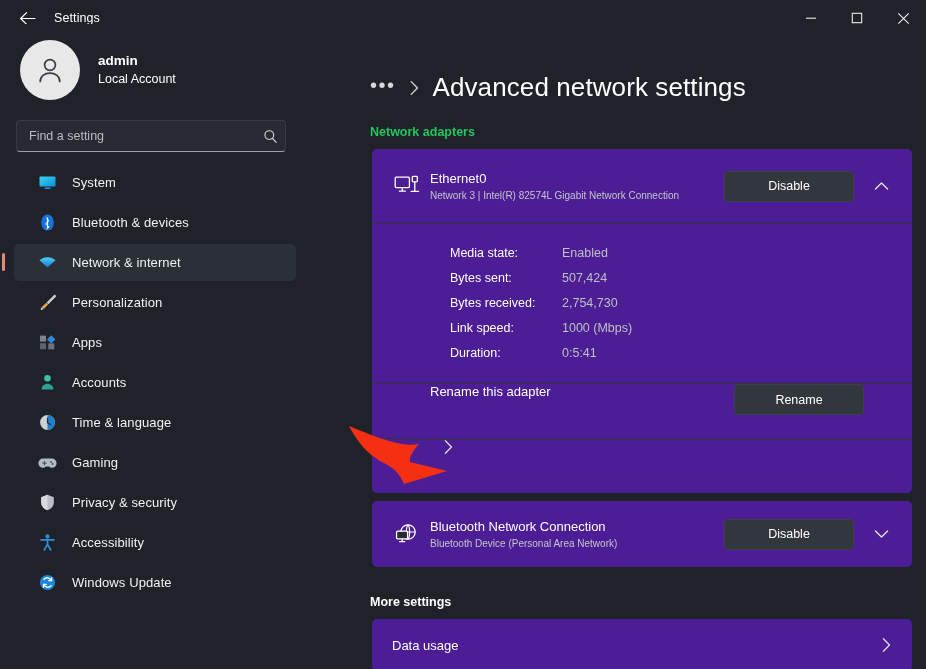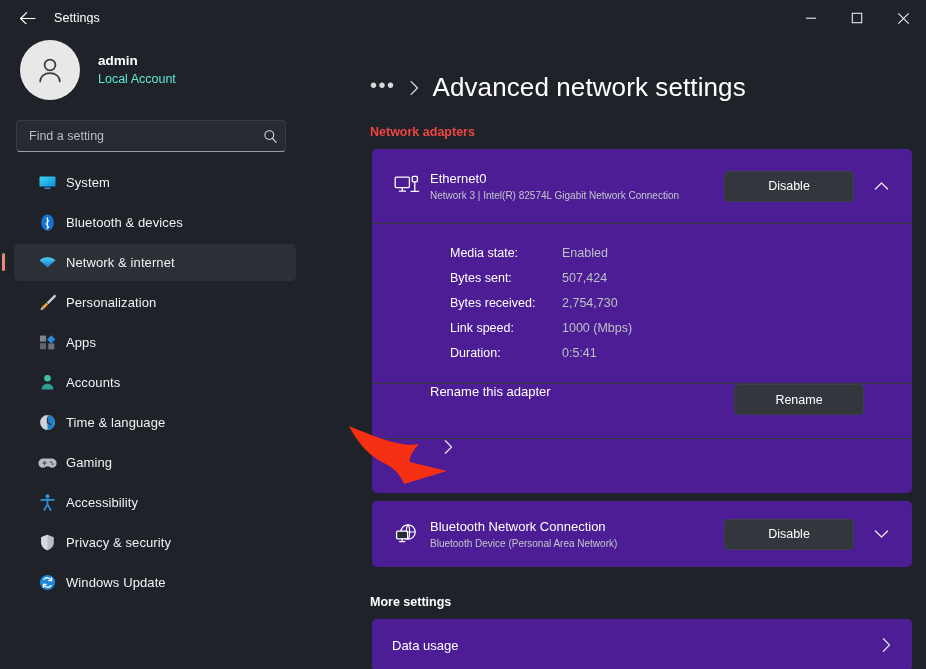--- a/index.html
+++ b/index.html
@@ -45,21 +45,21 @@
     display: flex; align-items: center; padding: 14px 0 0 20px; height: 78px;
   }
   .avatar {
     width: 60px; height: 60px; border-radius: 50%;
     background: #e8e8e8;
     display: flex; align-items: center; justify-content: center;
     flex: none;
   }
   .account-text { margin-left: 18px; line-height: 1.32; }
   .account-name { font-size: 13.5px; font-weight: bold; color: #ffffff; }
-  .account-type { font-size: 12.5px; color: #5eead4; margin-top: 1px; }
+  .account-type { font-size: 12.5px; color: #ffffff; margin-top: 1px; }
 
   .search-wrap {
     margin: 18px 0 0 16px; width: 270px; height: 32px;
     background: #272b31;
     border: 1px solid #383c42;
     border-bottom: 1px solid #9aa0a6;
     border-radius: 4px;
     display: flex; align-items: center;
   }
   .search-input {
@@ -76,36 +76,36 @@
     border-radius: 5px; display: flex; align-items: center;
     padding-left: 22px;
   }
   .nav-item.selected { background: #2b3036; }
   .nav-item.selected .pill {
     position: absolute; left: -12px; top: 9px; width: 3px; height: 18px;
     border-radius: 2px; background: #e78878;
   }
   .nav-ico { width: 22px; height: 22px; flex: none; display:flex; align-items:center; justify-content:center; }
   .nav-ico svg { display: block; }
-  .nav-label { margin-left: 8px; font-size: 13px; color: #f0f1f2; letter-spacing: .1px; }
+  .nav-label { margin-left: 14px; font-size: 13px; color: #f0f1f2; letter-spacing: .1px; }
 
   
   .main {
     position: absolute; left: 310px; top: 36px; width: 616px; height: 633px;
     background: #1f2329; overflow: hidden;
   }
   .breadcrumb {
     display: flex; align-items: center; padding: 36px 0 0 60px;
   }
   .crumb-dots { font-size: 20px; color: #d6d8db; letter-spacing: 1.5px; line-height: 1; padding-bottom:6px;}
   .crumb-sep { margin: 0 13px; display: flex; align-items: center; }
   .page-title { font-size: 26px; color: #ffffff; font-weight: normal; letter-spacing: .1px; }
 
   .section-head {
-    font-size: 12.5px; font-weight: bold; color: #ef4444;
+    font-size: 12.5px; font-weight: bold; color: #22c55e;
     padding: 22px 0 0 60px;
   }
 
   .card {
     margin: 10px 14px 0 62px;
     background: #4c1d95;
     border-radius: 5px;
     overflow: hidden;
   }
 
@@ -302,35 +302,35 @@
             <circle cx="13" cy="8.9" r="1" fill="#4d545c"></circle>
             <circle cx="14.6" cy="11" r="1" fill="#4d545c"></circle>
           </svg>
         </div>
         <div class="nav-label">Gaming</div>
       </div>
 
       <div class="nav-item">
         <div class="nav-ico">
           <svg width="19" height="19" viewBox="0 0 19 19">
+            <path d="M9.5 1.8l6.3 2.4v5.1c0 4-2.7 6.9-6.3 7.9-3.6-1-6.3-3.9-6.3-7.9V4.2z" fill="#b8bec5"></path>
+            <path d="M9.5 1.8v15.4c-3.6-1-6.3-3.9-6.3-7.9V4.2z" fill="#d6dade"></path>
+          </svg>
+        </div>
+        <div class="nav-label">Privacy &amp; security</div>
+      </div>
+
+      <div class="nav-item">
+        <div class="nav-ico">
+          <svg width="19" height="19" viewBox="0 0 19 19">
             <circle cx="9.5" cy="3.4" r="2.1" fill="#2f8fd8"></circle>
             <path d="M3.2 6.9h12.6M9.5 6.4v6M9.5 11.4l-3.2 5.6M9.5 11.4l3.2 5.6" stroke="#2f8fd8" stroke-width="1.7" stroke-linecap="round" fill="none"></path>
           </svg>
         </div>
         <div class="nav-label">Accessibility</div>
-      </div>
-
-      <div class="nav-item">
-        <div class="nav-ico">
-          <svg width="19" height="19" viewBox="0 0 19 19">
-            <path d="M9.5 1.8l6.3 2.4v5.1c0 4-2.7 6.9-6.3 7.9-3.6-1-6.3-3.9-6.3-7.9V4.2z" fill="#b8bec5"></path>
-            <path d="M9.5 1.8v15.4c-3.6-1-6.3-3.9-6.3-7.9V4.2z" fill="#d6dade"></path>
-          </svg>
-        </div>
-        <div class="nav-label">Privacy &amp; security</div>
       </div>
 
       <div class="nav-item">
         <div class="nav-ico">
           <svg width="19" height="19" viewBox="0 0 19 19">
             <circle cx="9.5" cy="9.5" r="7.6" fill="#1b87db"></circle>
             <path d="M13.2 7.6a4.2 4.2 0 0 0-7.3-1.2M5.8 11.4a4.2 4.2 0 0 0 7.3 1.2" stroke="#ffffff" stroke-width="1.3" fill="none" stroke-linecap="round"></path>
             <path d="M13.6 4.8v2.9h-2.9M5.4 14.2v-2.9h2.9" stroke="#ffffff" stroke-width="1.3" fill="none" stroke-linecap="round" stroke-linejoin="round"></path>
           </svg>
         </div>

